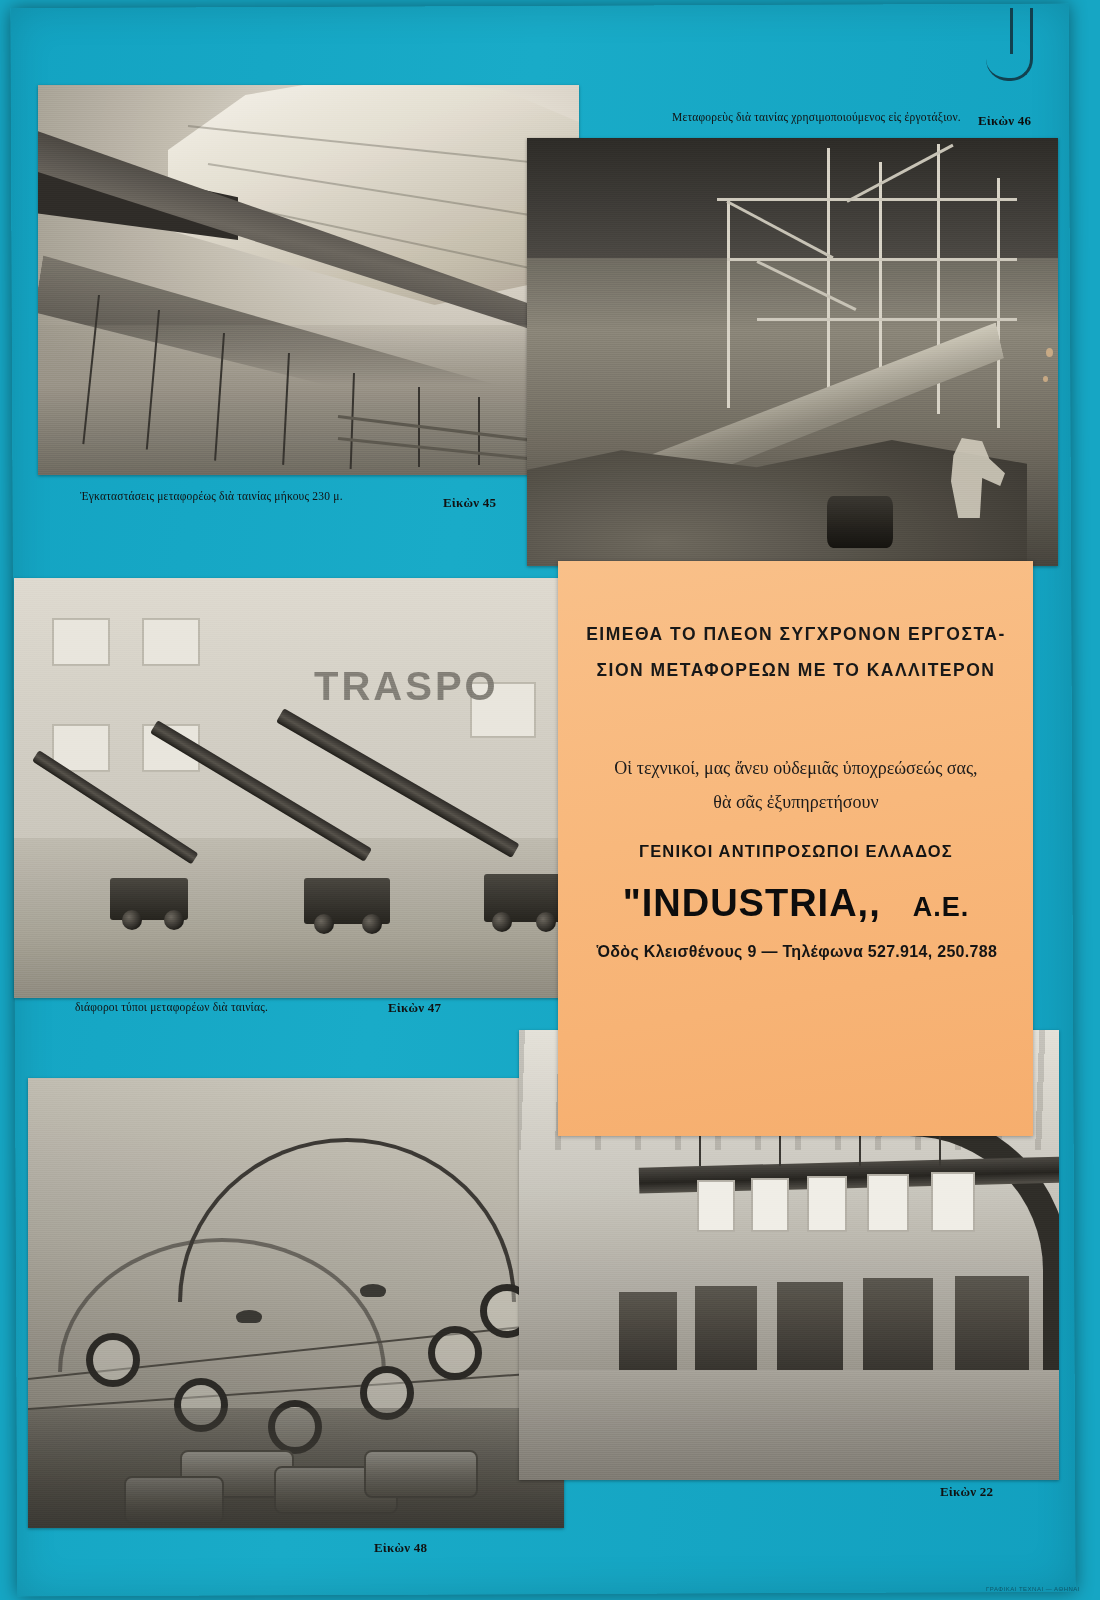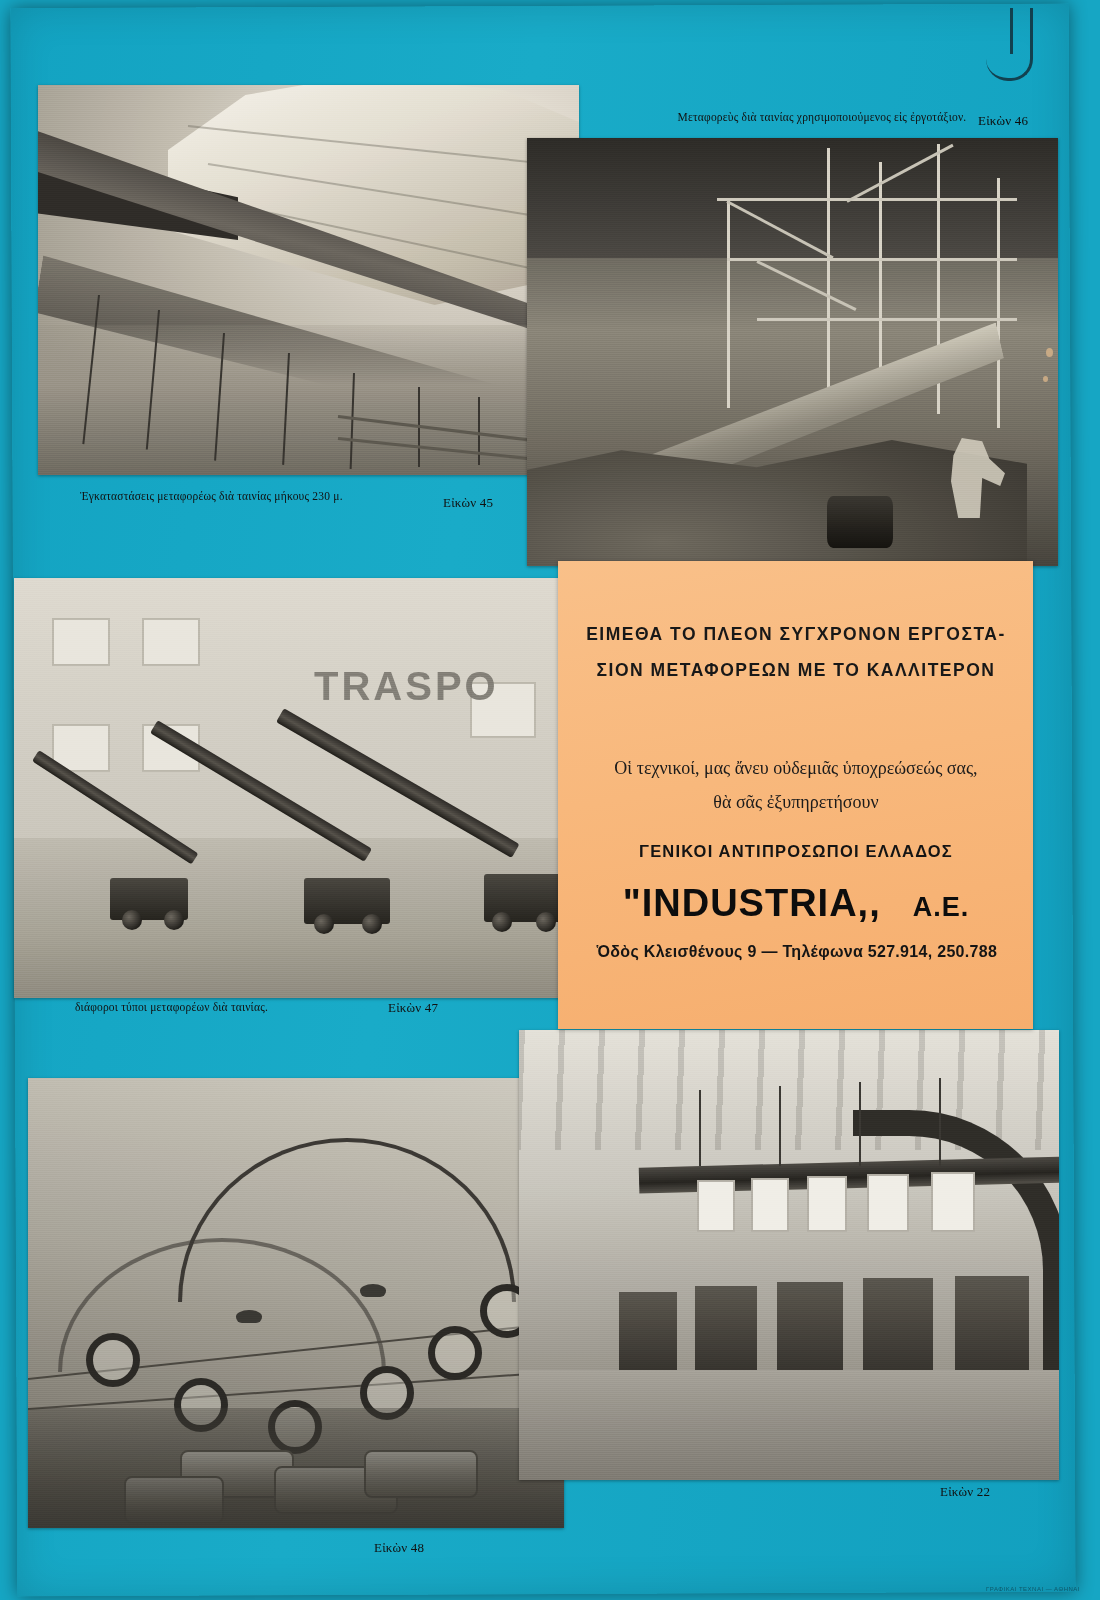--- a/index.html
+++ b/index.html
@@ -51,24 +51,23 @@
       repeating-linear-gradient(0deg, rgba(255,255,255,0.03) 0 1px, rgba(0,0,0,0.03) 1px 2px);
     mix-blend-mode: overlay;
   }
   .cap {
     position: absolute;
     color: #111;
     font-family: "Liberation Serif", serif;
     font-size: 11.5px;
     letter-spacing: 0.2px;
     line-height: 1.25;
-    text-align: center;
   }
   .cap.fig {
-    font-weight: normal;
+    font-weight: bold;
     font-size: 13px;
   }
 
   
   #photo45 {
     left: 38px; top: 85px; width: 541px; height: 390px;
     background:
       radial-gradient(ellipse at 78% 18%, #efeae0 0%, #d8d2c6 28%, #b6b0a3 60%, #8d887c 100%);
   }
   #photo45 .rock {
@@ -256,21 +255,21 @@
     position: absolute; background: #f0eee7; border: 2px solid #b5b1a7;
   }
   #photo49 .floor2 {
     position: absolute; left: 0; bottom: 0; width: 100%; height: 110px;
     background: linear-gradient(180deg, #a6a299 0%, #7f7b73 100%);
   }
 
   
   #ad {
     position: absolute;
-    left: 558px; top: 561px; width: 475px; height: 468px;
+    left: 558px; top: 561px; width: 475px; height: 575px;
     background: linear-gradient(170deg, #f9c089 0%, #f8b87c 45%, #f6ae6e 100%);
     box-shadow: 0 1px 4px rgba(0,0,0,0.3);
   }
   #ad .hdr {
     position: absolute; left: 24px; top: 56px; width: 428px;
     color: #181818;
     font-family: "Liberation Sans", sans-serif;
     font-size: 17.5px;
     font-weight: bold;
     letter-spacing: 1.5px;

